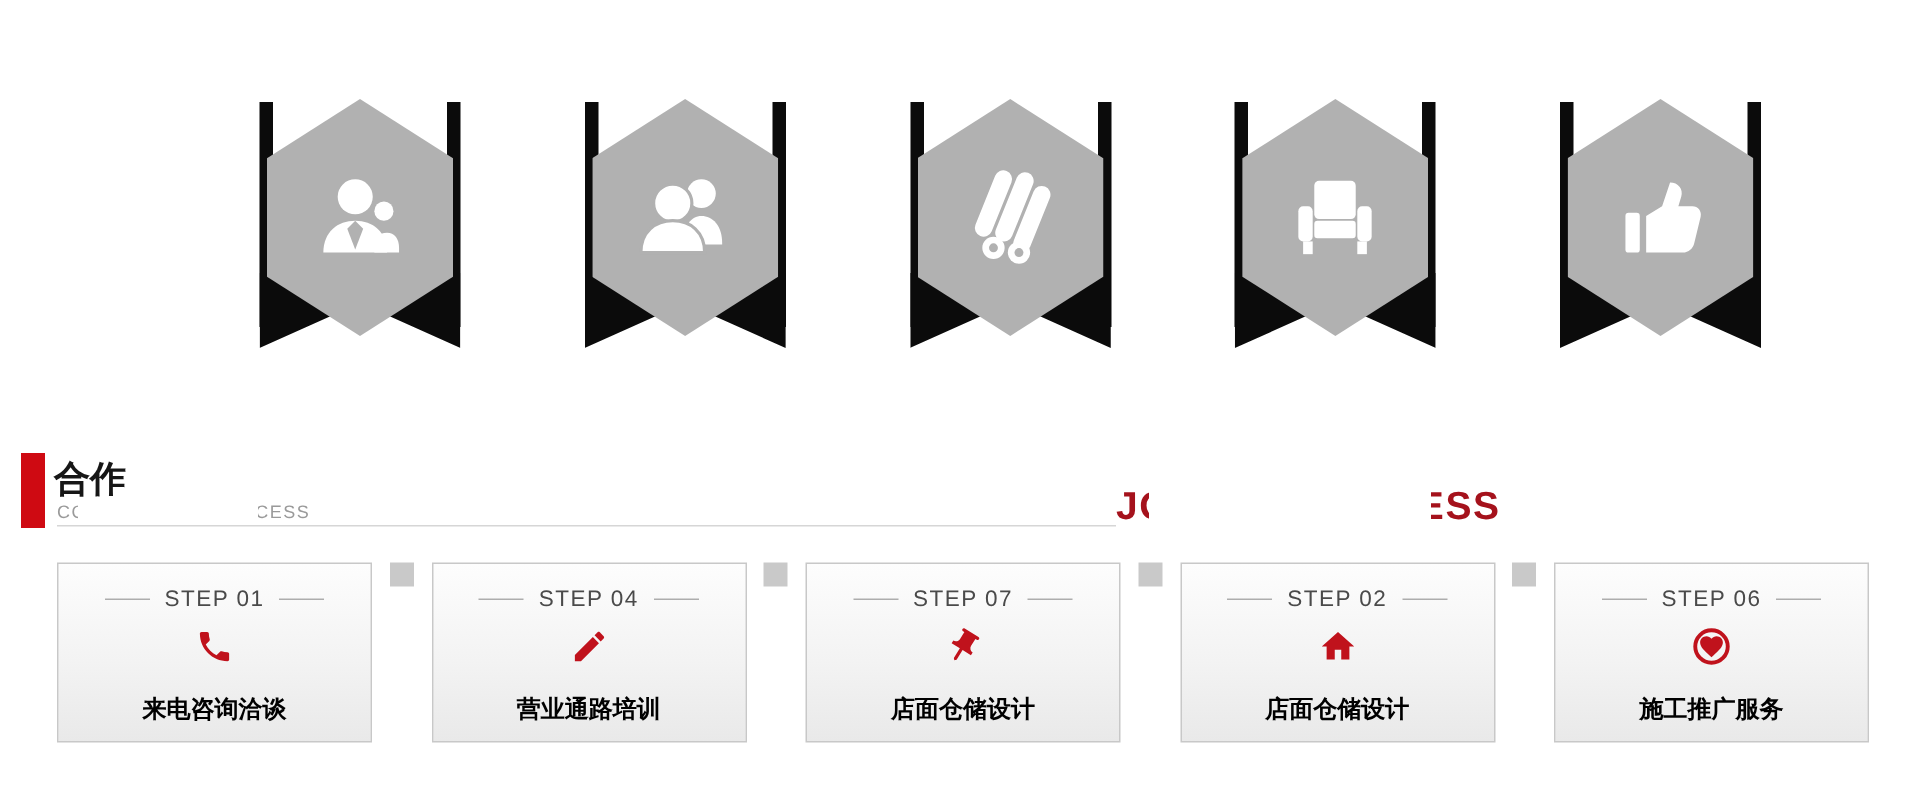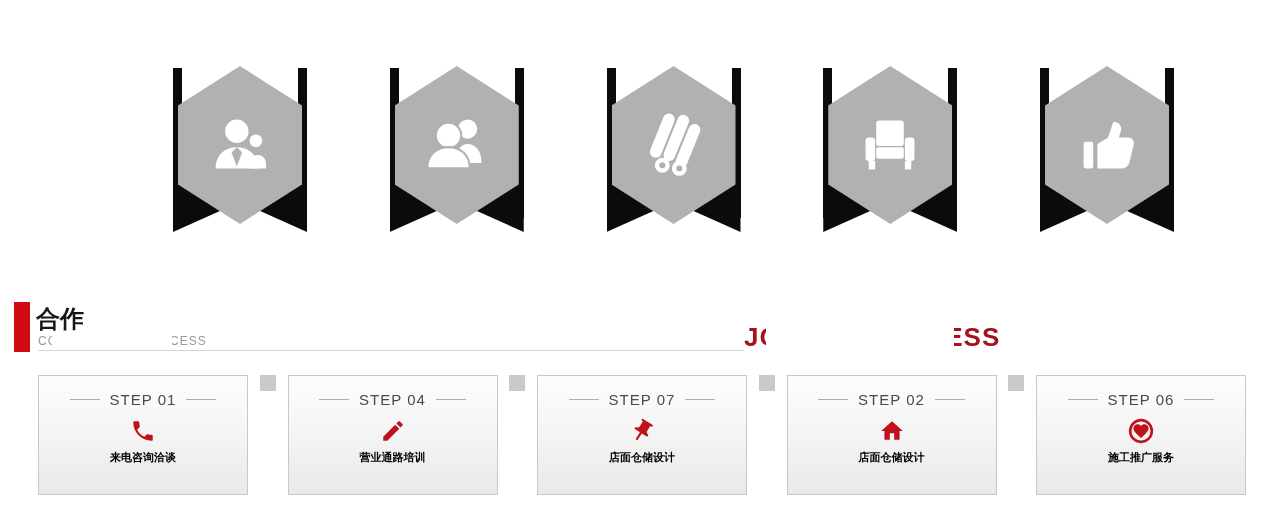--- a/index.html
+++ b/index.html
@@ -35,21 +35,21 @@
   
   .cards-row { position:absolute; left:38px; top:375px; width:1208px; height:122px;
                display:flex; justify-content:space-between; align-items:flex-start; }
   .card { width:210px; height:120px; border:1px solid #c8c8c8;
           background:linear-gradient(180deg,#fdfdfd 0%, #f3f3f3 55%, #e9e9e9 100%);
           display:flex; flex-direction:column; align-items:center; padding-top:15px; }
   .step-row { display:flex; align-items:center; gap:10px; color:#4a4a4a; font-size:15px; letter-spacing:1px; }
   .dash { width:30px; height:1px; background:#adadad; }
   .card-icon { margin-top:9px; height:28px; display:flex; align-items:center; justify-content:center; }
   .card-icon svg { width:26px; height:26px; }
-  .card-label { margin-top:5px; font-size:11px; font-weight:700; color:#000; }
+  .card-label { margin-top:18px; font-size:16px; font-weight:700; color:#000; }
   .connector { width:16px; height:16px; background:#c9c9c9; }
 </style>
 </head>
 <body>
 
 <div class="canvas">
 
   <div class="badge-row">
 
     <div class="badge">

